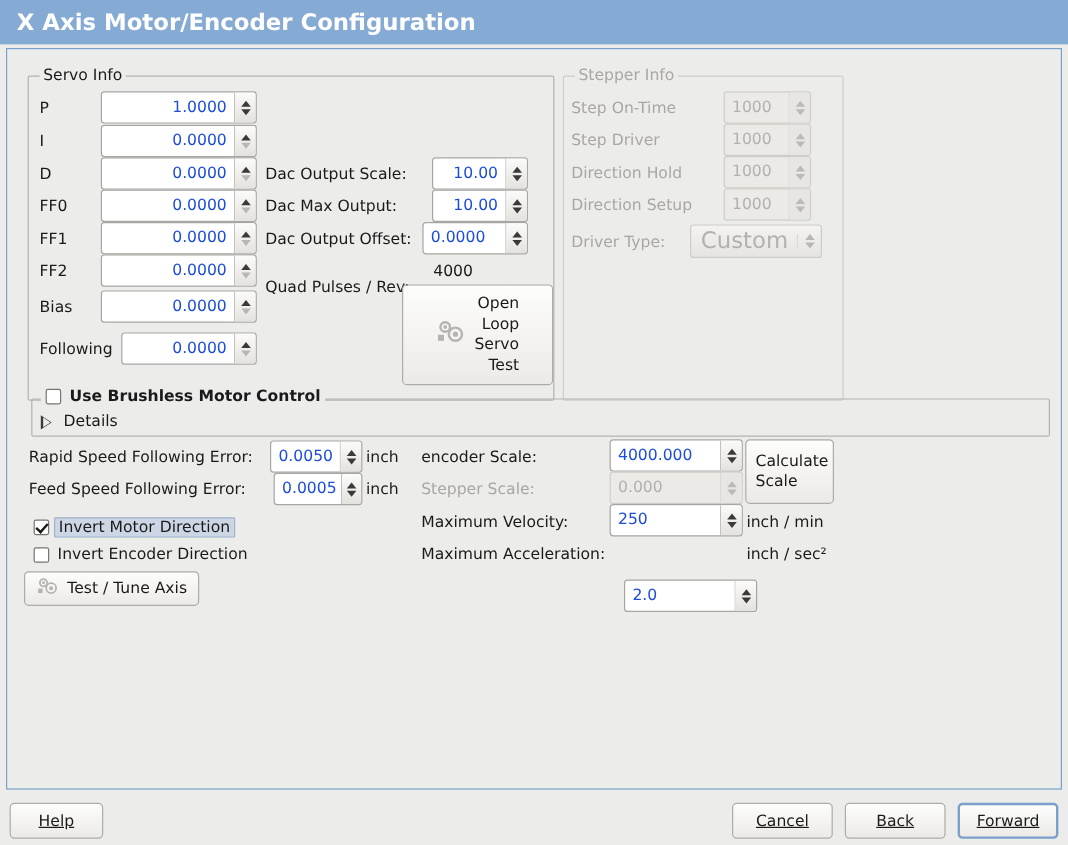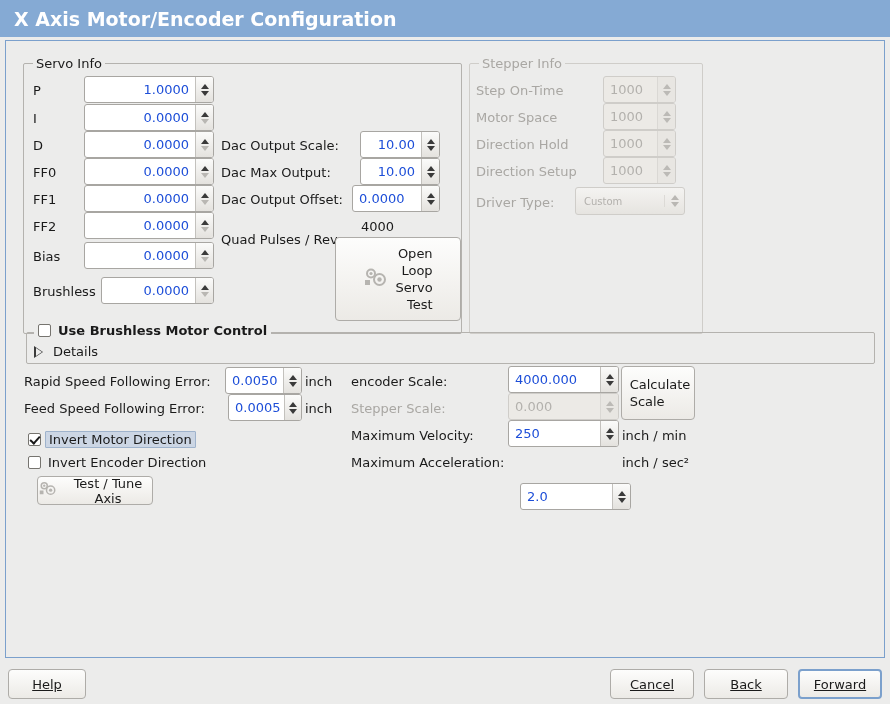--- a/index.html
+++ b/index.html
@@ -114,21 +114,21 @@
   .combo {
     position: absolute;
     display: flex; align-items: center;
     height: 28px;
     border: 1px solid #cfcdc9;
     border-radius: 3px;
     background: linear-gradient(#f4f3f1, #e6e4e0);
   }
   .combo .ctext {
     flex: 1 1 auto; padding-left: 8px;
-    font-size: 10px; color: #b3b1ad;
+    font-size: 19px; color: #b3b1ad;
     white-space: nowrap;
   }
   .combo .carrows {
     width: 20px; border-left: 1px solid #dcdad6;
     display: flex; flex-direction: column;
     align-items: center; justify-content: center;
   }
   .combo .carrows span {
     width: 0; height: 0;
     border-left: 4px solid transparent;
@@ -239,21 +239,21 @@
     <span class="gb-title">Servo Info</span>
   </div>
 
   <div class="lbl" style="left:27px; top:42px;">P</div>
   <div class="lbl" style="left:27px; top:70px;">I</div>
   <div class="lbl" style="left:27px; top:97px;">D</div>
   <div class="lbl" style="left:27px; top:124px;">FF0</div>
   <div class="lbl" style="left:27px; top:151px;">FF1</div>
   <div class="lbl" style="left:27px; top:178px;">FF2</div>
   <div class="lbl" style="left:27px; top:208px;">Bias</div>
-  <div class="lbl" style="left:27px; top:243px;">Brushless</div>
+  <div class="lbl" style="left:27px; top:243px;">Following</div>
 
   <div class="spin" style="left:78px; top:35px; width:130px;">
     <div class="val right">1.0000</div>
     <div class="btns">
         <span class="up"></span>
         <span class="down"></span>
       </div>
   </div>
   <div class="spin" style="left:78px; top:63px; width:130px;">
     <div class="val right">0.0000</div>
@@ -355,21 +355,21 @@
         <span>Test</span>
       </span>
     </div>
   </div>
 
   <div class="groupbox disabled" style="left:463px; top:22px; width:234px; height:271px;">
     <span class="gb-title disabled">Stepper Info</span>
   </div>
 
   <div class="lbl dis" style="left:470px; top:42px;">Step On-Time</div>
-  <div class="lbl dis" style="left:470px; top:69px;">Motor Space</div>
+  <div class="lbl dis" style="left:470px; top:69px;">Step Driver</div>
   <div class="lbl dis" style="left:470px; top:96px;">Direction Hold</div>
   <div class="lbl dis" style="left:470px; top:123px;">Direction Setup</div>
   <div class="lbl dis" style="left:470px; top:154px;">Driver Type:</div>
 
   <div class="spin dis" style="left:597px; top:35px; width:73px;">
     <div class="val left">1000</div>
     <div class="btns">
         <span class="up"></span>
         <span class="down"></span>
       </div>
@@ -437,21 +437,21 @@
 
   <div class="chk" style="left:22px; top:391px;">
     <span class="chkbox checked"></span>
     <span class="chklabel focused">Invert Motor Direction</span>
   </div>
   <div class="chk" style="left:22px; top:414px;">
     <span class="chkbox"></span>
     <span class="chklabel">Invert Encoder Direction</span>
   </div>
 
-  <div class="btn" style="left:31px; top:435px; width:116px; height:29px;">
+  <div class="btn" style="left:14px; top:435px; width:146px; height:29px;">
     <div class="btn-content">
       <span class="gear">
         <svg width="20" height="18" viewBox="0 0 26 24">
           <g fill="none" stroke="#b6b4b0" stroke-width="2">
             <circle cx="8" cy="7.5" r="4"></circle>
             <circle cx="16.5" cy="13.5" r="5.5"></circle>
           </g>
           <g fill="#b6b4b0">
             <circle cx="8" cy="7.5" r="1.6"></circle>
             <circle cx="16.5" cy="13.5" r="2.2"></circle>

